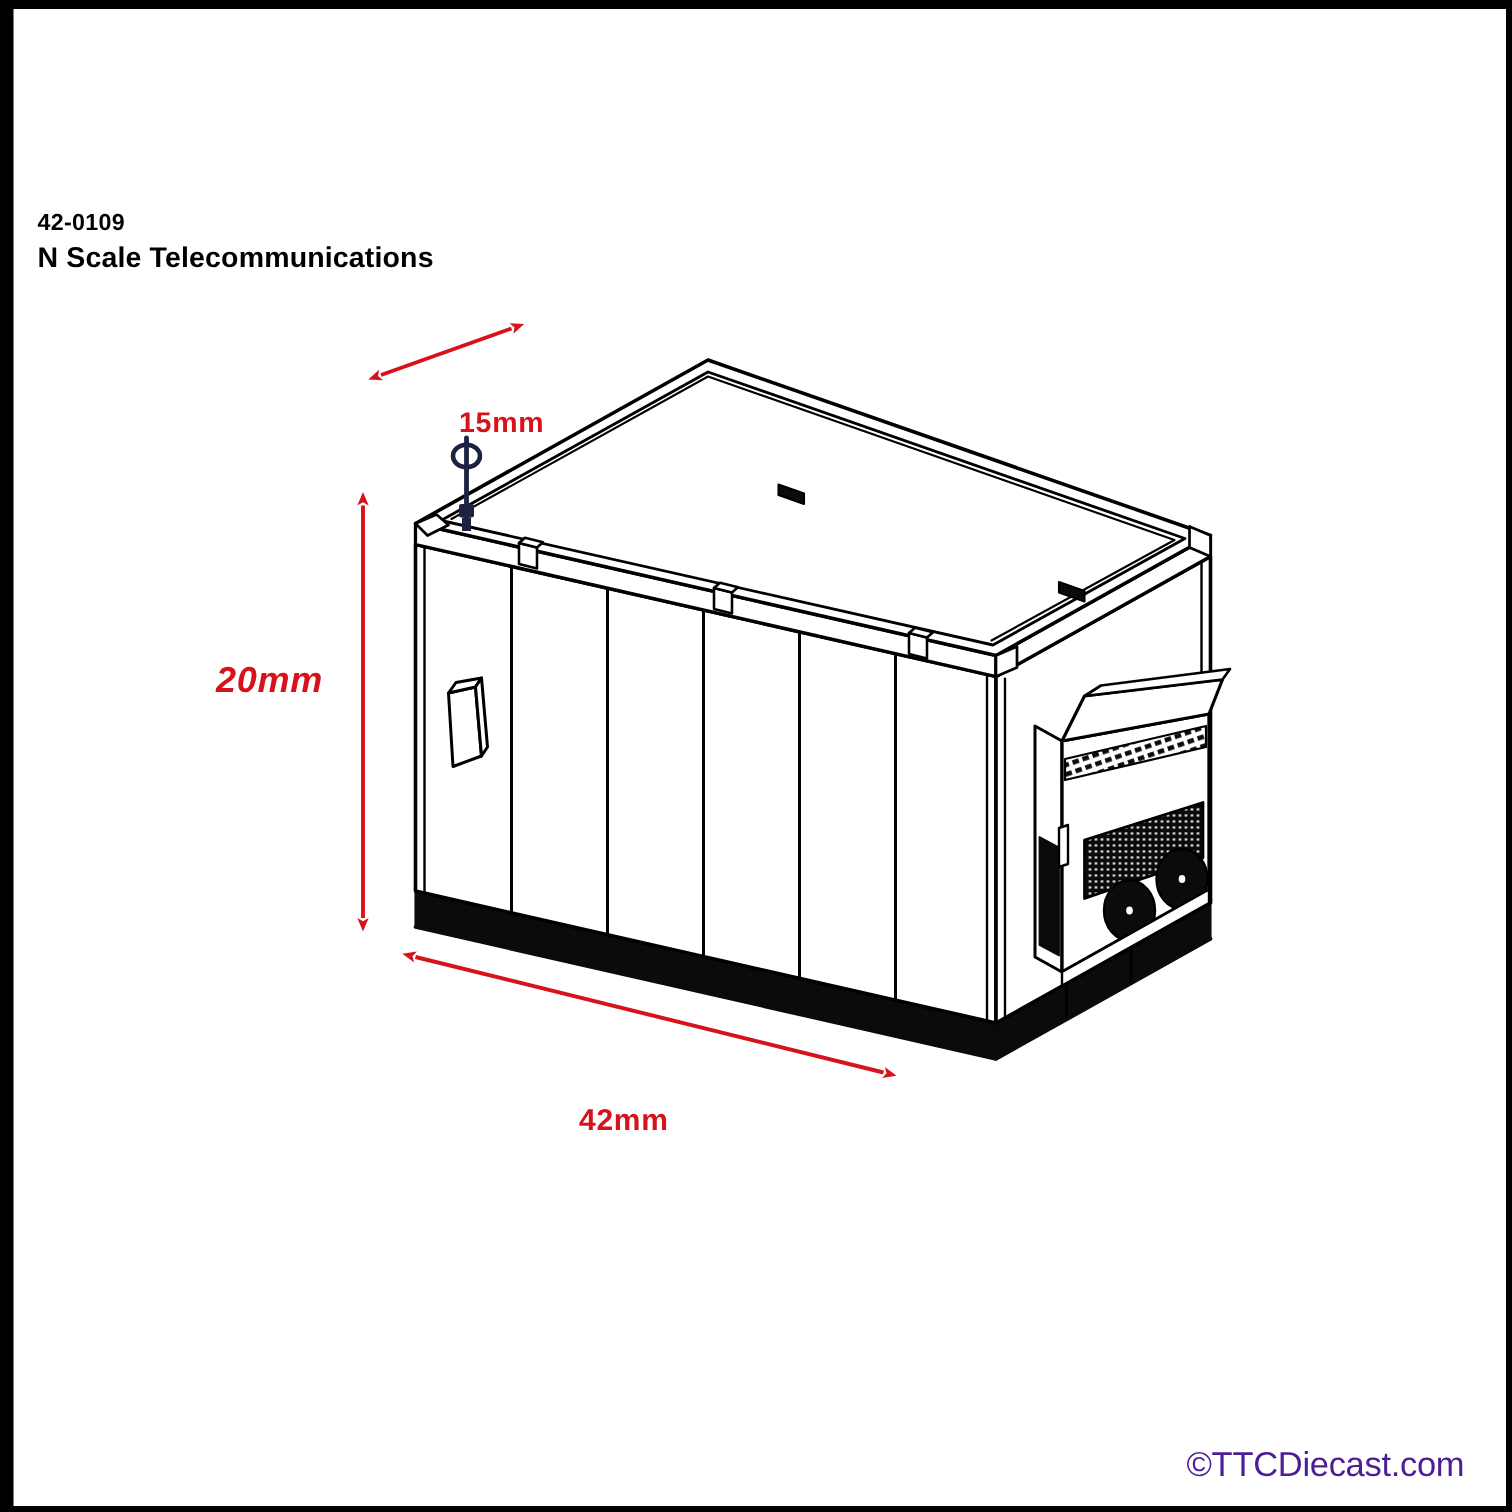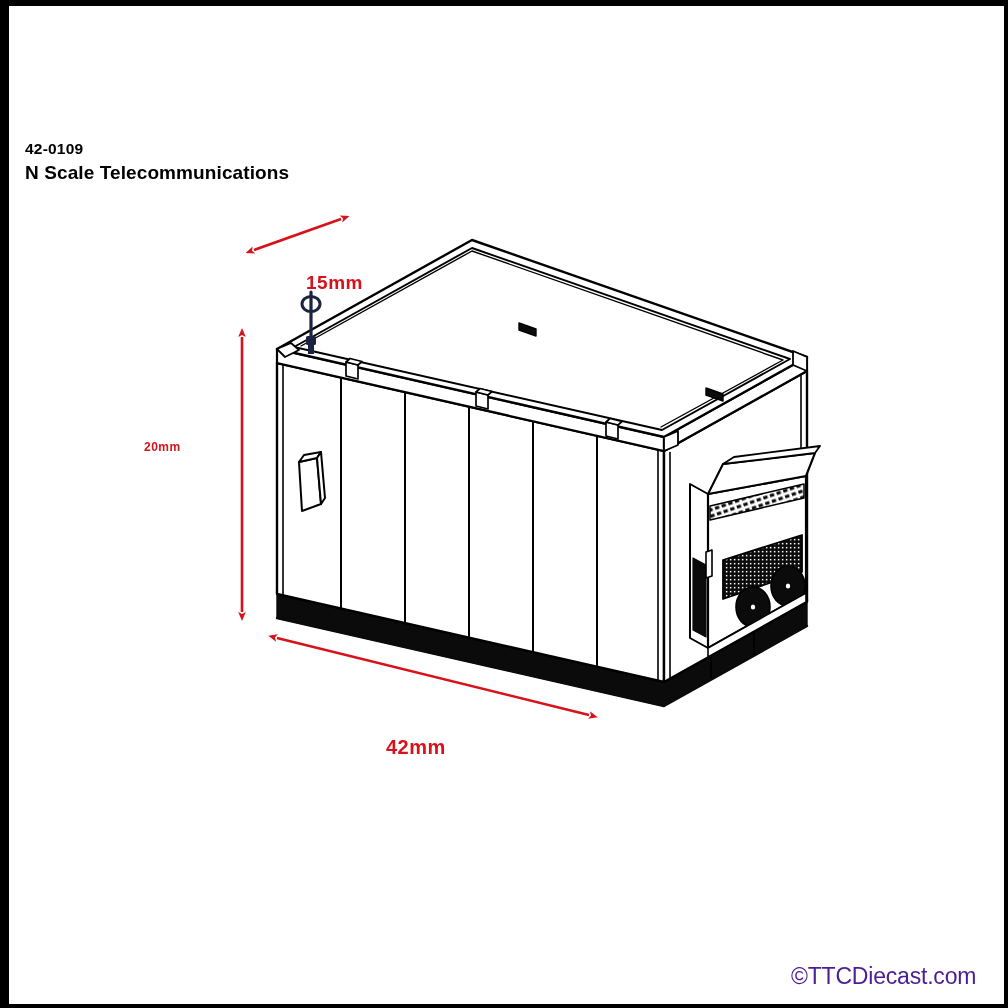--- a/index.html
+++ b/index.html
@@ -79,21 +79,21 @@
     height: 998px;
   }
 
   .dim-label {
     position: absolute;
     font-weight: bold;
     color: #d8121a;
     white-space: nowrap;
   }
   #dim-label-depth  { left: 297px; top: 234px; font-size: 19px; letter-spacing: 0.5px; margin-top: 32px; }
-  #dim-label-height { left: 135px; top: 434px; font-size: 12px; letter-spacing: 0.5px; }
+  #dim-label-height { left: 135px; top: 434px; font-size: 24px; letter-spacing: 0.5px; font-style: italic; }
   #dim-label-length { left: 377px; top: 682px; font-size: 20px; letter-spacing: 0.5px; margin-top: 48px; }
 </style>
 </head>
 <body>
 
 <div id="page">
 
   <div id="frame-left"></div>
   <div id="frame-top"></div>
   <div id="frame-right"></div>

